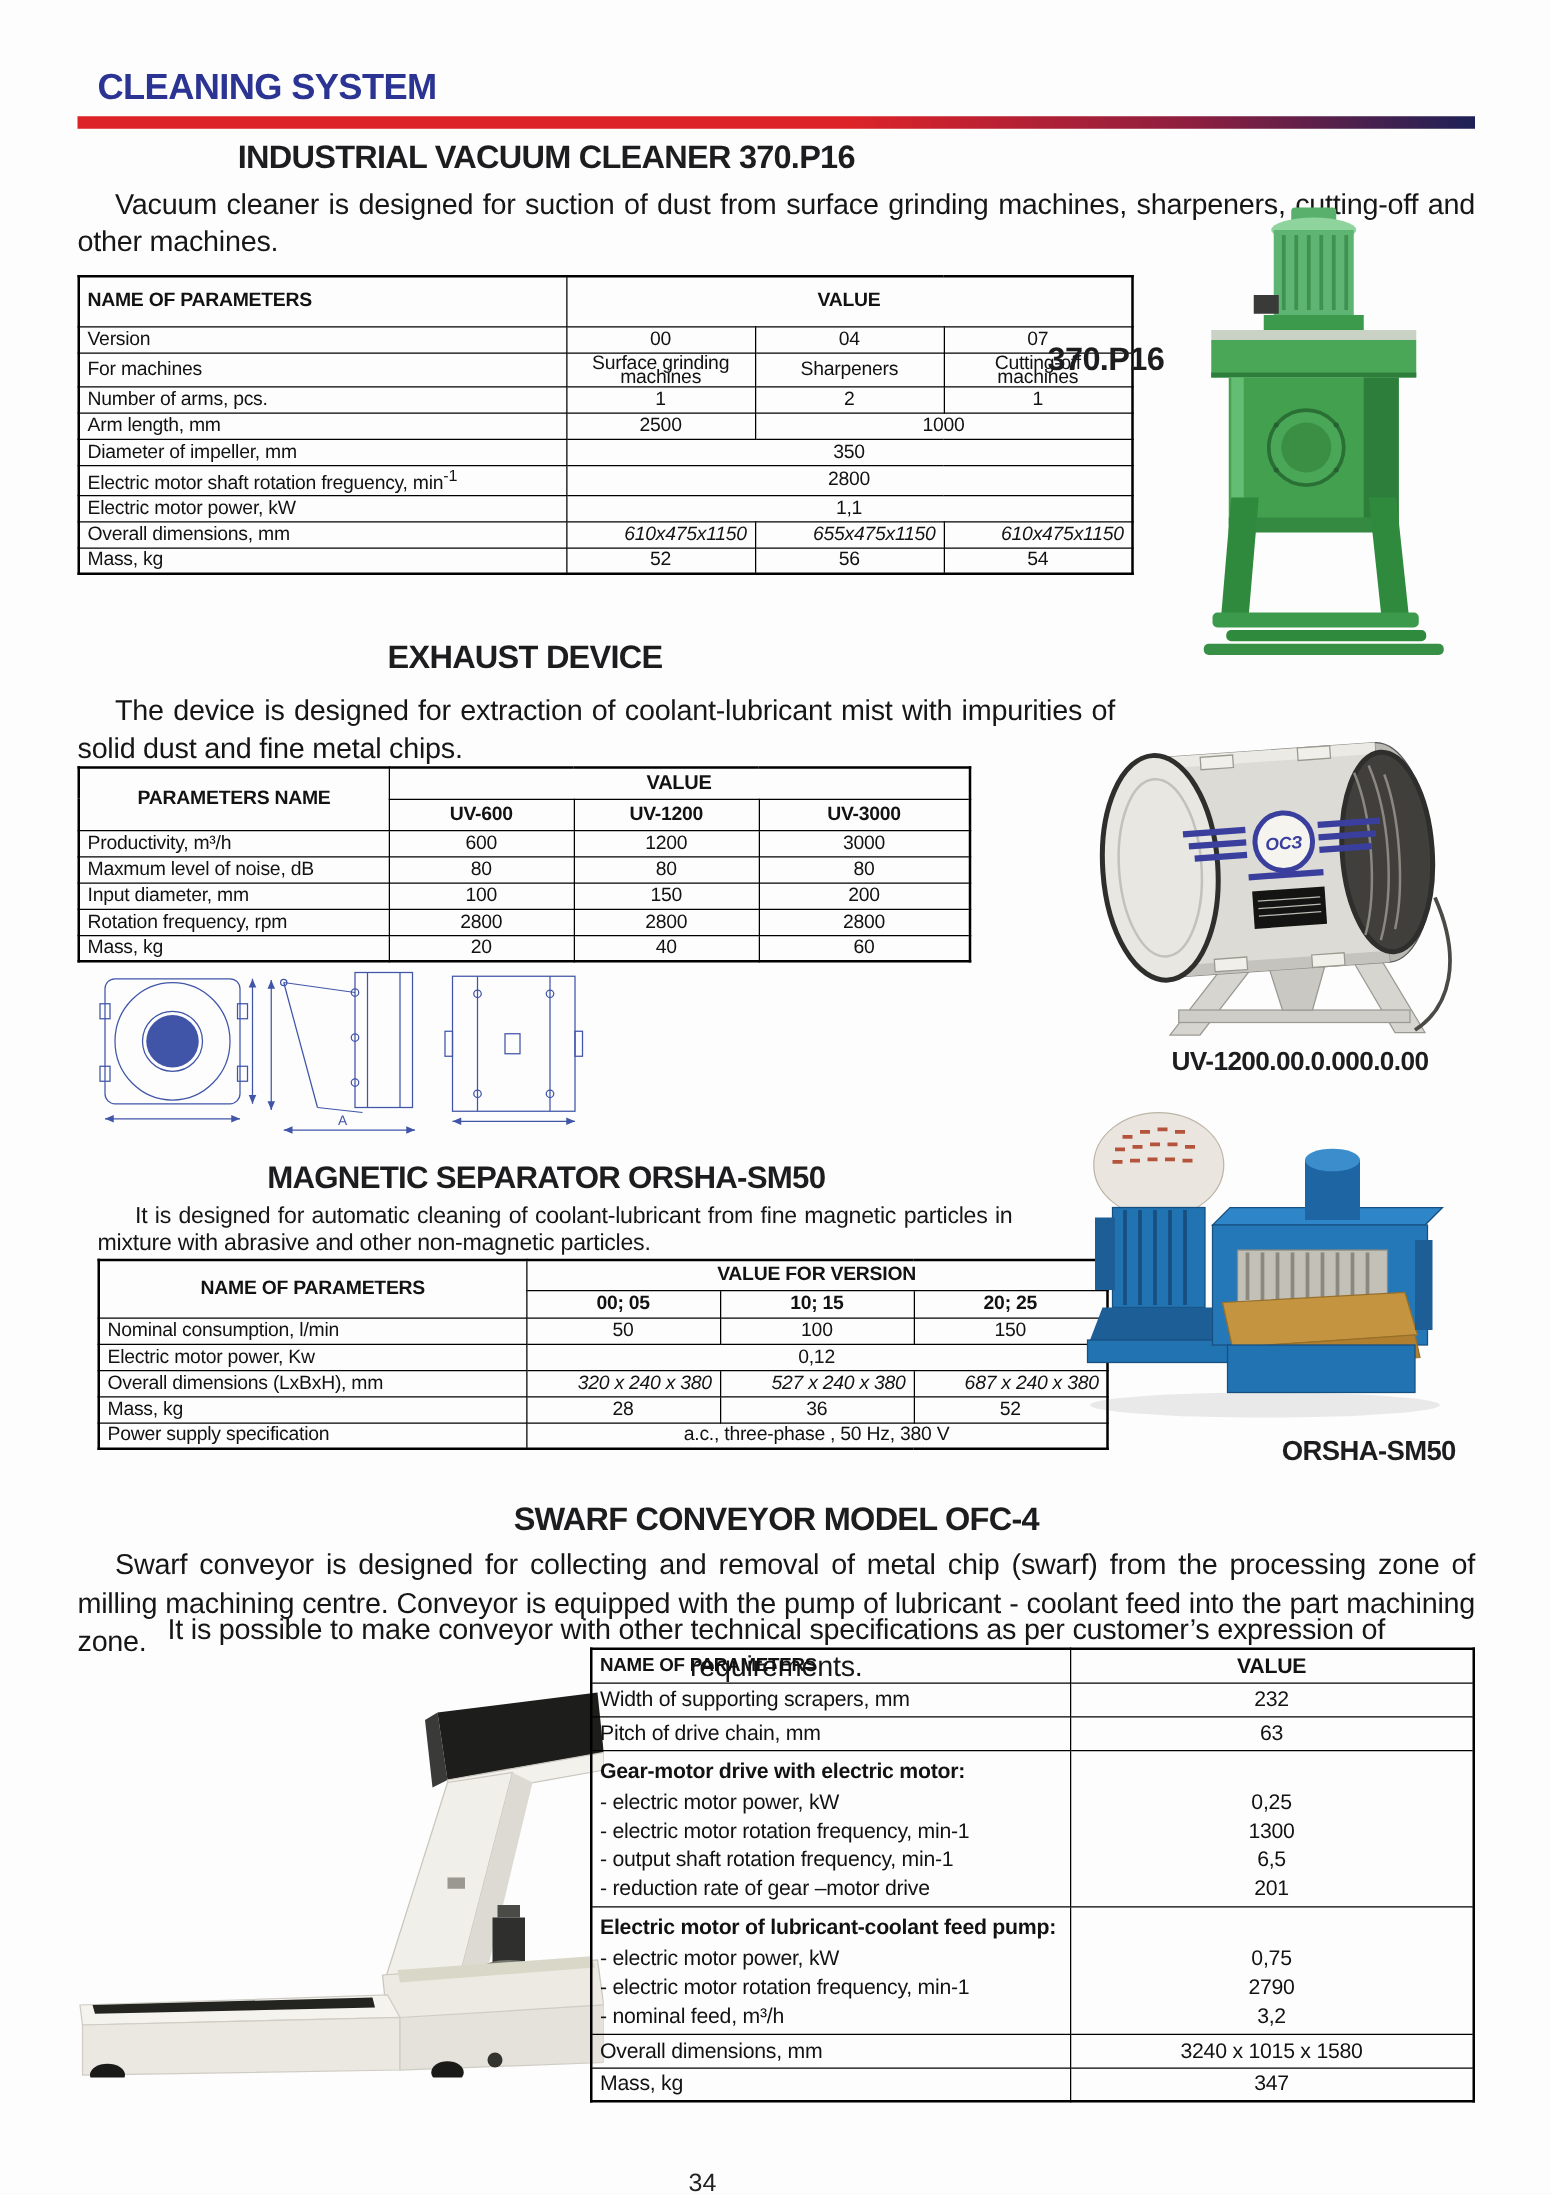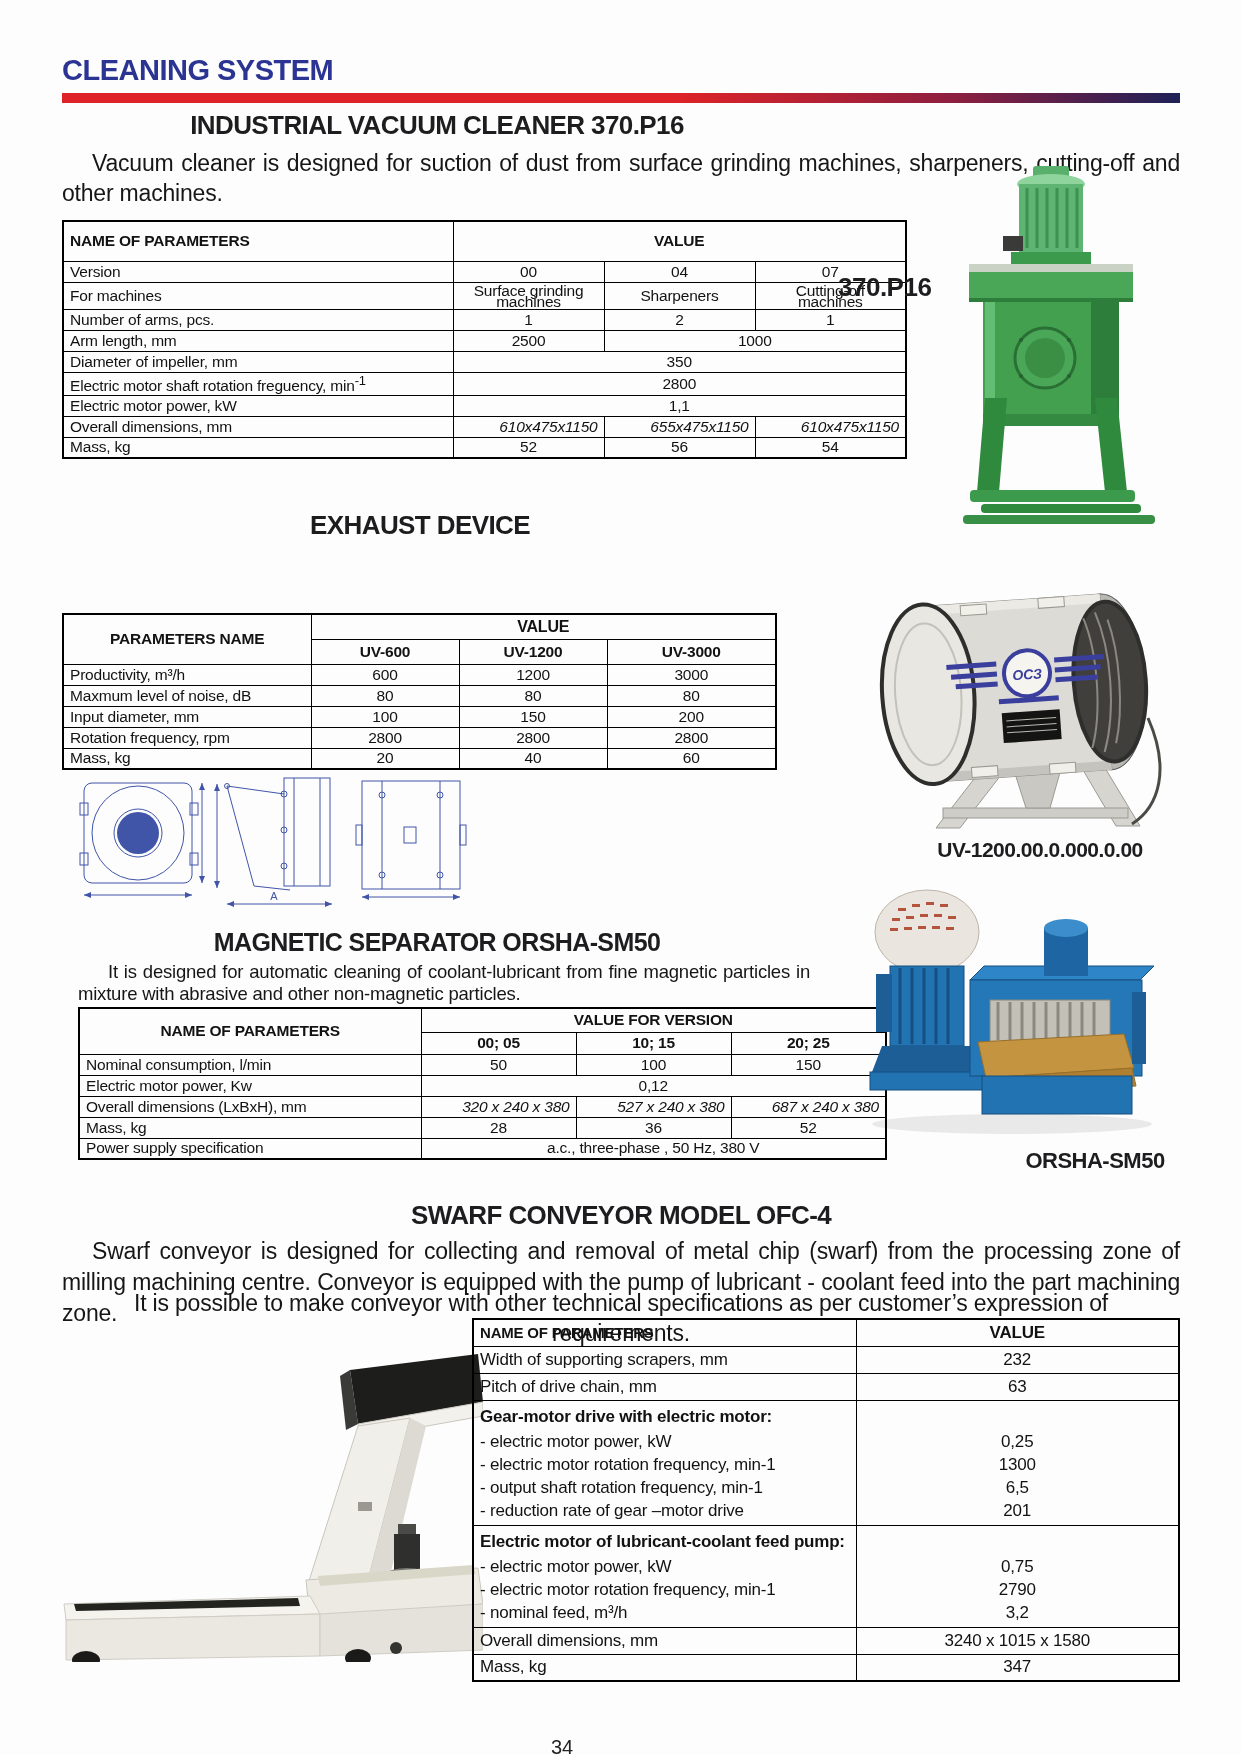--- a/index.html
+++ b/index.html
@@ -2,21 +2,21 @@
 <html><head>
 <meta charset="utf-8">
 <style>
   html,body{margin:0;padding:0;background:#ffffff;}
   #page{
     position:relative;width:1241px;height:1755px;background:#fdfdfd;
     font-family:"Liberation Sans","DejaVu Sans",sans-serif;color:#111;
     overflow:hidden;outline:1px solid #e3e3e3;
   }
   .abs{position:absolute;}
-  .header-title{left:62px;top:54px;font-size:29px;font-weight:bold;color:#2b3492;letter-spacing:-0.5px;}
+  .header-title{left:78px;top:54px;font-size:29px;font-weight:bold;color:#2b3492;letter-spacing:-0.5px;}
   .header-bar{left:62px;top:93px;width:1118px;height:10px;
     background:linear-gradient(90deg,#dd2328 0%,#dd2328 55%,#8c1f40 80%,#1e2157 100%);}
   .sec-title{font-weight:bold;color:#1d1d1f;letter-spacing:-0.6px;text-align:center;}
   .t1-title{left:62px;top:110px;width:750px;font-size:26px;}
   .t2-title{left:62px;top:510px;width:716px;font-size:26px;}
   .t3-title{left:62px;top:928px;width:750px;font-size:25px;}
   .t4-title{left:62px;top:1200px;width:1118px;font-size:26px;}
   .para{font-size:23px;line-height:1.32;text-align:justify;letter-spacing:-0.2px;color:#161616;}
   .para .ind{text-indent:30px;display:block;}
   .p1{left:62px;top:148px;width:1118px;}
@@ -162,20 +162,23 @@
       <rect x="68" y="254" width="136" height="12" fill="#358a42"></rect>
       <polygon points="70,238 92,238 84,332 62,332" fill="#2f8a3d"></polygon>
       <polygon points="180,238 202,238 212,332 190,332" fill="#2f8a3d"></polygon>
       <rect x="55" y="330" width="165" height="12" rx="4" fill="#3c9a4c"></rect>
       <rect x="66" y="344" width="160" height="9" rx="4" fill="#2f8a3d"></rect>
       <rect x="48" y="355" width="192" height="9" rx="4" fill="#379046"></rect>
     </svg>
   </div>
 
   <div class="abs sec-title t2-title">EXHAUST DEVICE</div>
+  <div class="abs para p2">
+      <span class="ind">The device is designed for extraction of coolant-lubricant mist with impurities of solid dust and fine metal chips.</span>
+    </div>
 
   <table id="t2" class="abs spec">
     <colgroup>
         <col style="width:248px">
         <col style="width:148px">
         <col style="width:148px">
         <col style="width:169px">
       </colgroup>
     <tbody>
         <tr class="h1">

